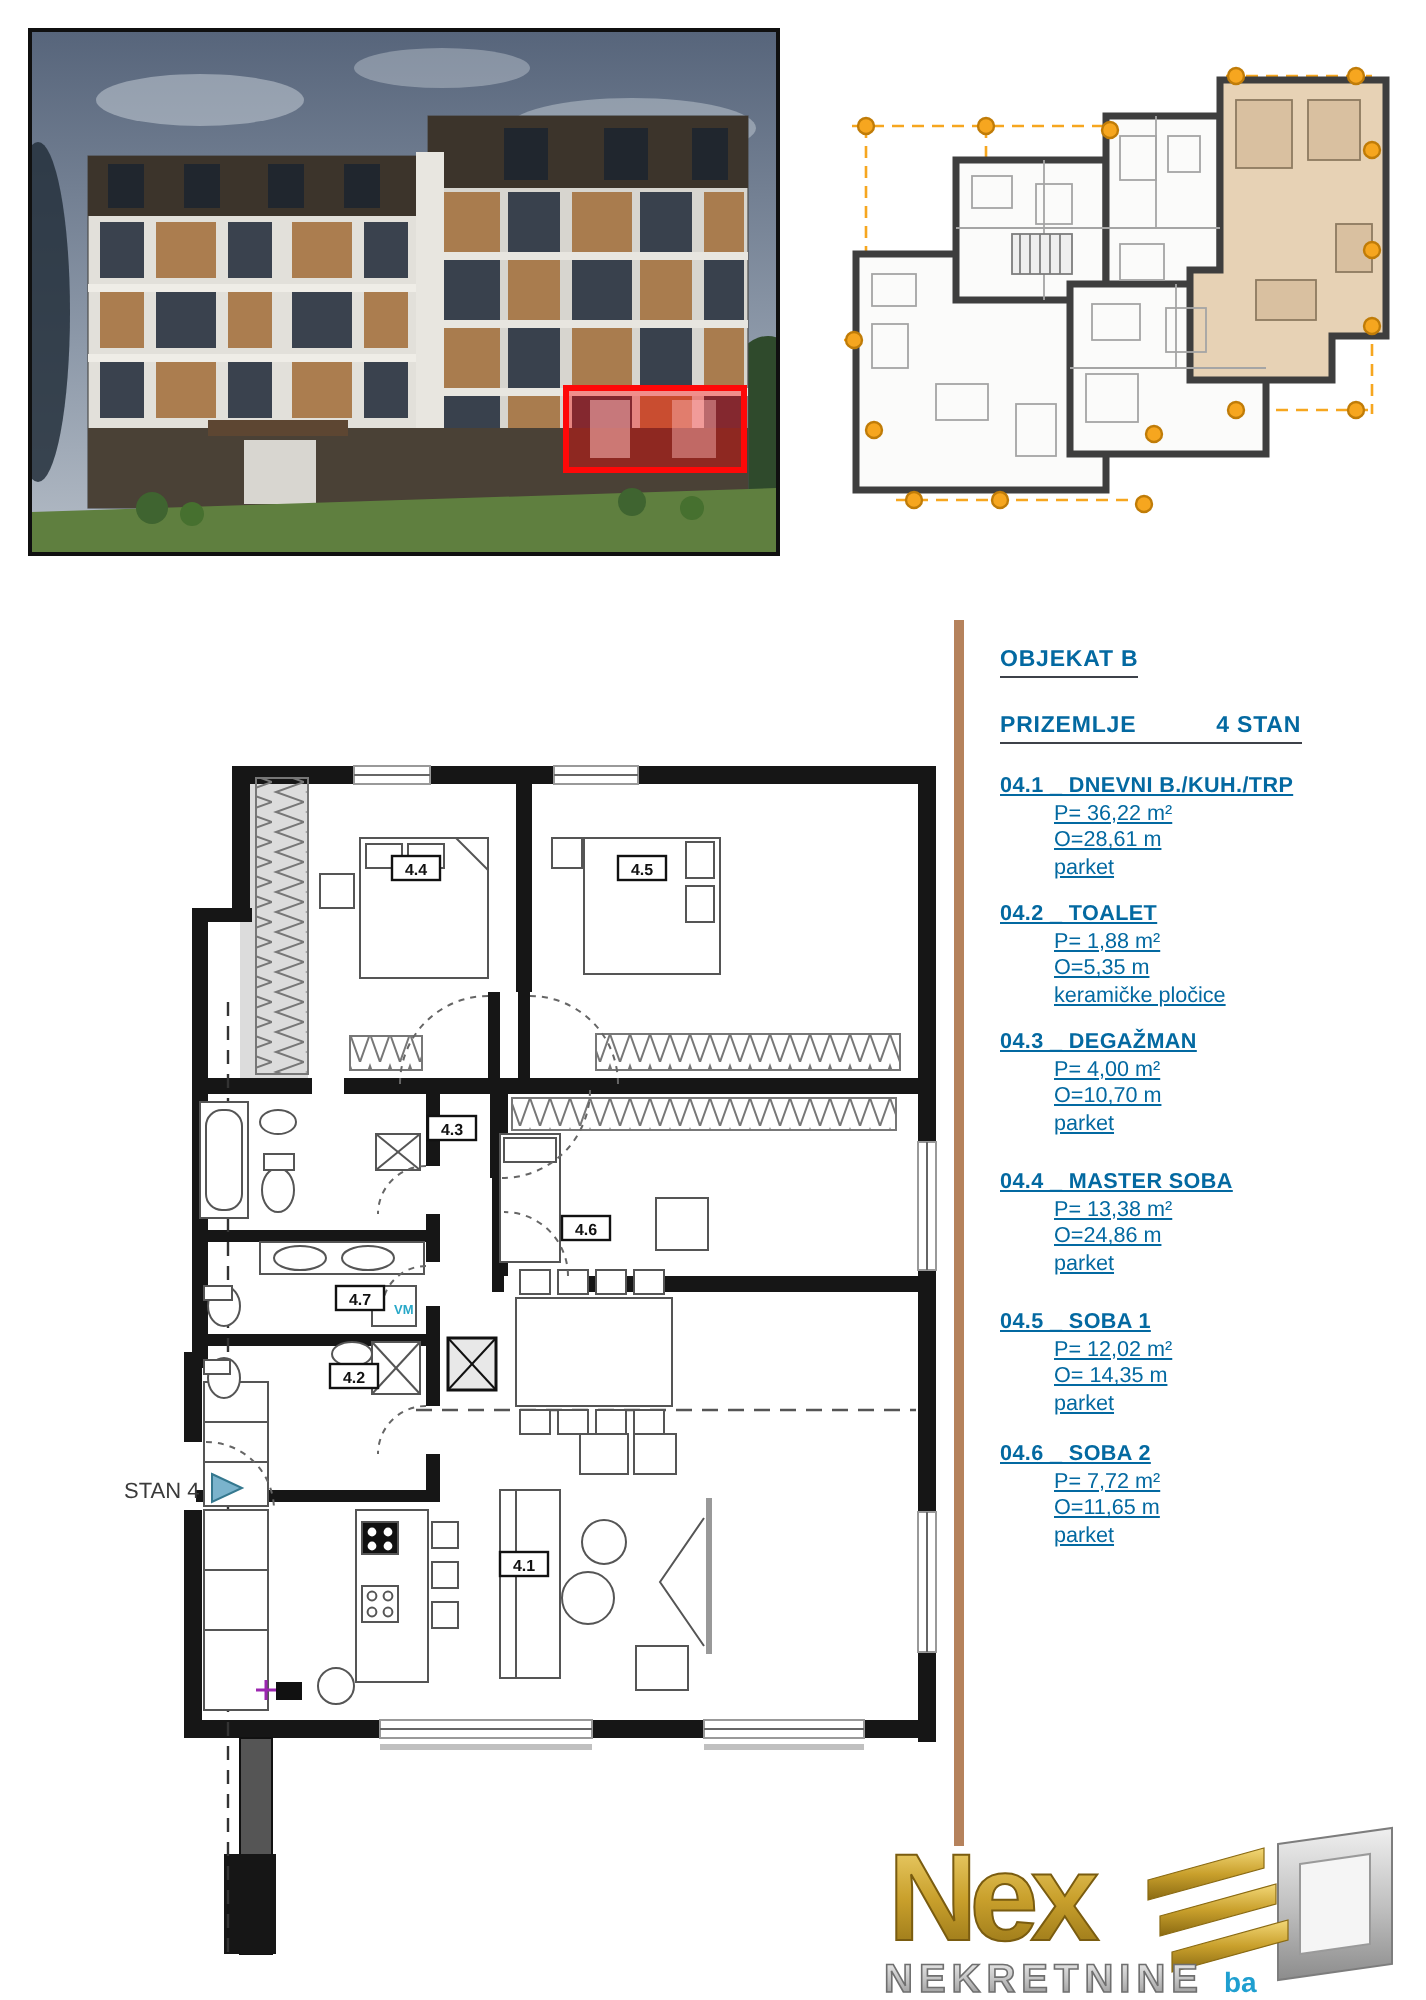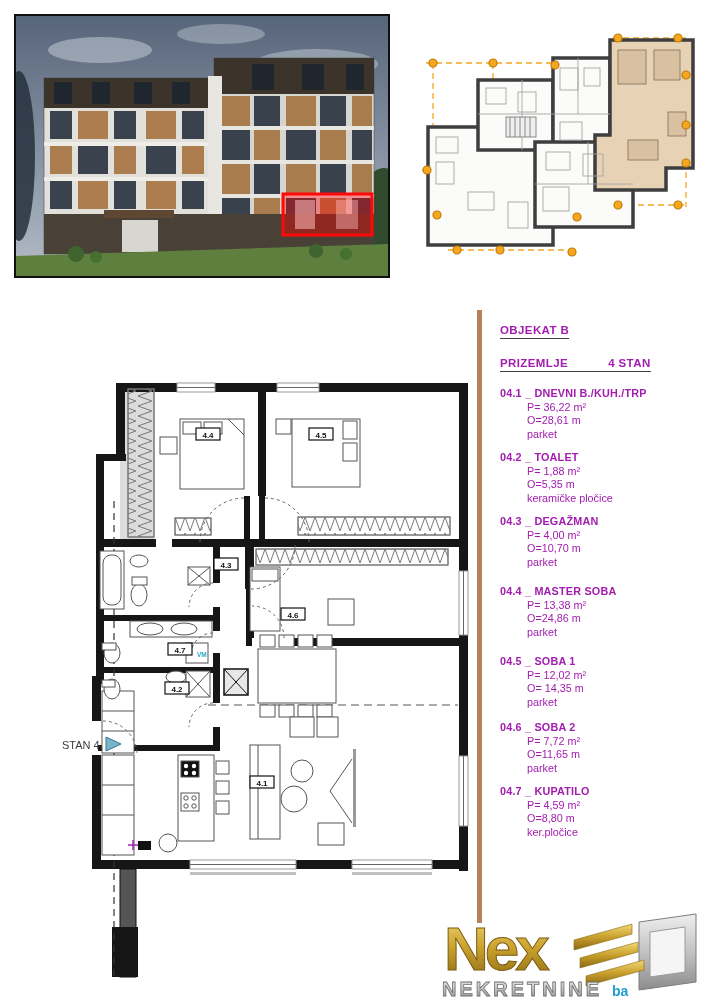--- a/index.html
+++ b/index.html
@@ -12,21 +12,21 @@
     position:absolute;left:14px;top:14px;width:372px;height:260px;
     border:2px solid #101010;background:#69788c;
   }
   
   .siteplan{position:absolute;left:418px;top:22px;width:292px;height:242px;}
   
   .floorplan{position:absolute;left:40px;top:371px;width:430px;height:615px;}
   
   .divider{position:absolute;left:477px;top:310px;width:5px;height:613px;background:#b5825c;}
   
-  .panel{position:absolute;left:500px;top:320px;width:200px;color:#a21caf;}
+  .panel{position:absolute;left:500px;top:320px;width:200px;color:#0369a1;text-decoration:underline;}
   .panel .bldg{display:inline-block;font-weight:bold;font-size:11.5px;letter-spacing:.4px;
     border-bottom:1.6px solid #3d4149;padding-bottom:2px;margin-bottom:14px;}
   .panel .floor-row{display:inline-flex;gap:40px;font-weight:bold;font-size:11.5px;letter-spacing:.4px;
     border-bottom:1.6px solid #3d4149;padding-bottom:2px;margin-bottom:15px;}
   .panel .unit-box{width:178px;border:1.6px solid #3d4149;display:flex;justify-content:space-between;
     font-weight:bold;font-size:11.5px;padding:4px 8px 3px 8px;margin-bottom:13px;box-sizing:border-box;}
   .room{margin-bottom:10px;font-size:10.8px;line-height:13.5px;}
   .room .rt{font-weight:bold;letter-spacing:.2px;}
   .room .rl{margin-left:27px;}
   
@@ -486,26 +486,20 @@
     <div class="rl">P= 12,02  m²</div>
     <div class="rl">O= 14,35 m</div>
     <div class="rl">parket</div>
   </div>
   <div class="room" style="margin-top:12px">
     <div class="rt">04.6 _ SOBA 2</div>
     <div class="rl">P= 7,72 m²</div>
     <div class="rl">O=11,65 m</div>
     <div class="rl">parket</div>
   </div>
-  <div class="room" style="margin-top:10px">
-    <div class="rt">04.7 _ KUPATILO</div>
-    <div class="rl">P= 4,59 m²</div>
-    <div class="rl">O=8,80 m</div>
-    <div class="rl">ker.pločice</div>
-  </div>
 </div>
 
 <div class="logo">
 <svg width="290" height="88" viewBox="0 0 290 88">
   <defs>
     <linearGradient id="lg-gold" x1="0" y1="0" x2="0" y2="1">
       <stop offset="0" stop-color="#f3d878"></stop>
           <stop offset=".5" stop-color="#c9a02c"></stop>
           <stop offset="1" stop-color="#8a6a12"></stop>
     </linearGradient>

